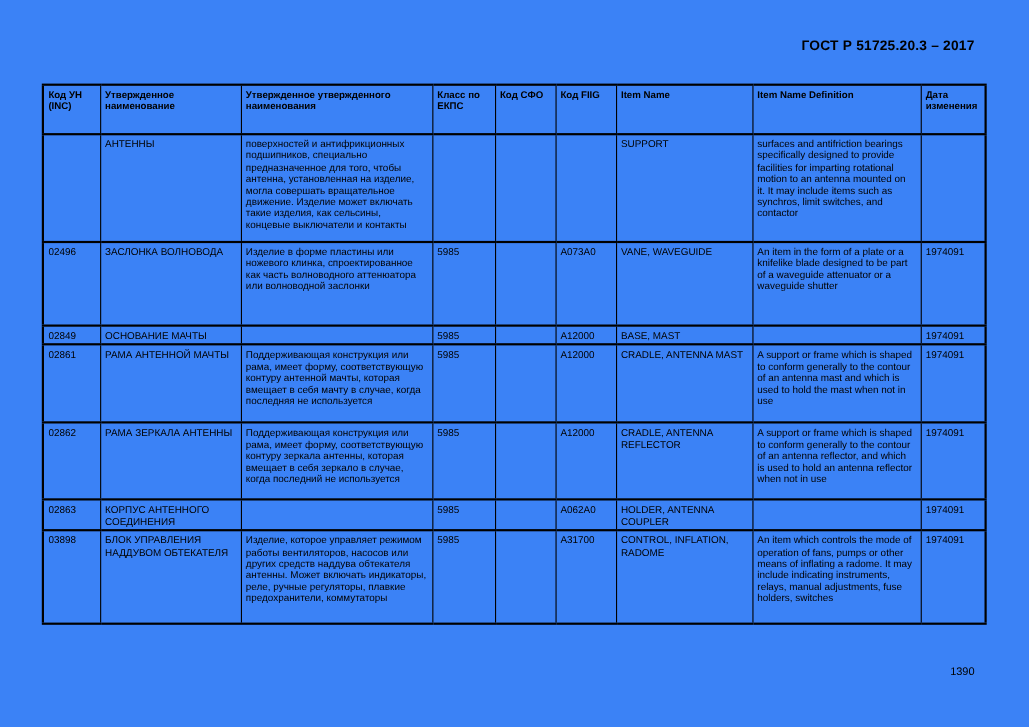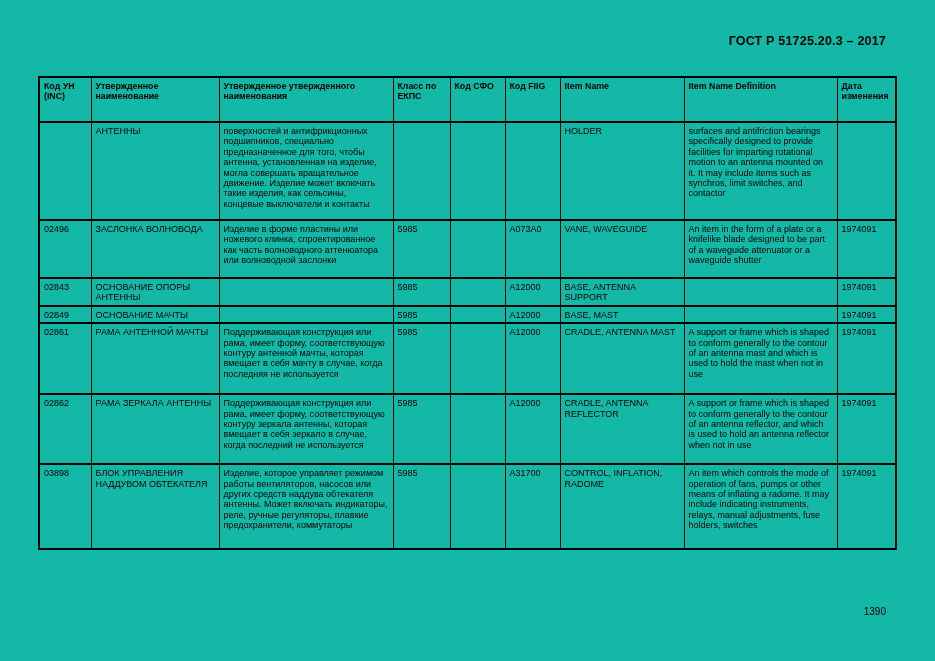--- a/index.html
+++ b/index.html
@@ -6,21 +6,21 @@
     margin: 0;
     padding: 0;
     background: #ffffff;
     font-family: "Liberation Sans", "DejaVu Sans", sans-serif;
     color: #000;
   }
   .page {
     position: relative;
     width: 935px;
     height: 661px;
-    background: #14b8a6;
+    background: #3b82f6;
     overflow: hidden;
   }
   .doc-header {
     position: absolute;
     top: 34px;
     right: 49px;
     font-size: 12.5px;
     font-weight: bold;
     letter-spacing: 0.2px;
     white-space: nowrap;
@@ -46,21 +46,21 @@
     line-height: 10.4px;
     overflow: hidden;
     word-wrap: break-word;
   }
   .gost-table th {
     font-weight: bold;
     font-size: 8.8px;
   }
   tr.hrow     { height: 45px; }
   tr.row-0    { height: 98px; }
-  tr.row-1    { height: 58px; }
+  tr.row-1    { height: 76px; }
   tr.row-2    { height: 27px; }
   tr.row-3    { height: 13px; }
   tr.row-4    { height: 71px; }
   tr.row-5    { height: 70px; padding-left: 33px; }
   tr.row-6    { height: 26px; }
   tr.row-7    { height: 85px; }
   .page-footer {
     position: absolute;
     top: 606px;
     right: 49px;
@@ -100,44 +100,33 @@
       </tr>
     </thead>
     <tbody>
       <tr class="row-0">
         <td></td>
         <td>АНТЕННЫ</td>
         <td>поверхностей и антифрикционных подшипников, специально предназначенное для того, чтобы антенна, установленная на изделие, могла совершать вращательное движение. Изделие может включать такие изделия, как сельсины, концевые выключатели и контакты</td>
         <td></td>
         <td></td>
         <td></td>
-        <td>HOLDER</td>
+        <td>SUPPORT</td>
         <td>surfaces and antifriction bearings specifically designed to provide facilities for imparting rotational motion to an antenna mounted on it. It may include items such as synchros, limit switches, and contactor</td>
         <td></td>
       </tr>
       <tr class="row-1">
         <td>02496</td>
         <td>ЗАСЛОНКА ВОЛНОВОДА</td>
         <td>Изделие в форме пластины или ножевого клинка, спроектированное как часть волноводного аттенюатора или волноводной заслонки</td>
         <td>5985</td>
         <td></td>
         <td>A073A0</td>
         <td>VANE, WAVEGUIDE</td>
         <td>An item in the form of a plate or a knifelike blade designed to be part of a waveguide attenuator or a waveguide shutter</td>
-        <td>1974091</td>
-      </tr>
-      <tr class="row-2">
-        <td>02843</td>
-        <td>ОСНОВАНИЕ ОПОРЫ АНТЕННЫ</td>
-        <td></td>
-        <td>5985</td>
-        <td></td>
-        <td>A12000</td>
-        <td>BASE, ANTENNA SUPPORT</td>
-        <td></td>
         <td>1974091</td>
       </tr>
       <tr class="row-3">
         <td>02849</td>
         <td>ОСНОВАНИЕ МАЧТЫ</td>
         <td></td>
         <td>5985</td>
         <td></td>
         <td>A12000</td>
         <td>BASE, MAST</td>
@@ -159,20 +148,31 @@
         <td>02862</td>
         <td>РАМА ЗЕРКАЛА АНТЕННЫ</td>
         <td>Поддерживающая конструкция или рама, имеет форму, соответствующую контуру зеркала антенны, которая вмещает в себя зеркало в случае, когда последний не используется</td>
         <td>5985</td>
         <td></td>
         <td>A12000</td>
         <td>CRADLE, ANTENNA REFLECTOR</td>
         <td>A support or frame which is shaped to conform generally to the contour of an antenna reflector, and which is used to hold an antenna reflector when not in use</td>
         <td>1974091</td>
       </tr>
+      <tr class="row-6">
+        <td>02863</td>
+        <td>КОРПУС АНТЕННОГО СОЕДИНЕНИЯ</td>
+        <td></td>
+        <td>5985</td>
+        <td></td>
+        <td>A062A0</td>
+        <td>HOLDER, ANTENNA COUPLER</td>
+        <td></td>
+        <td>1974091</td>
+      </tr>
       <tr class="row-7">
         <td>03898</td>
         <td>БЛОК УПРАВЛЕНИЯ НАДДУВОМ ОБТЕКАТЕЛЯ</td>
         <td>Изделие, которое управляет режимом работы вентиляторов, насосов или других средств наддува обтекателя антенны. Может включать индикаторы, реле, ручные регуляторы, плавкие предохранители, коммутаторы</td>
         <td>5985</td>
         <td></td>
         <td>A31700</td>
         <td>CONTROL, INFLATION, RADOME</td>
         <td>An item which controls the mode of operation of fans, pumps or other means of inflating a radome. It may include indicating instruments, relays, manual adjustments, fuse holders, switches</td>
         <td>1974091</td>

